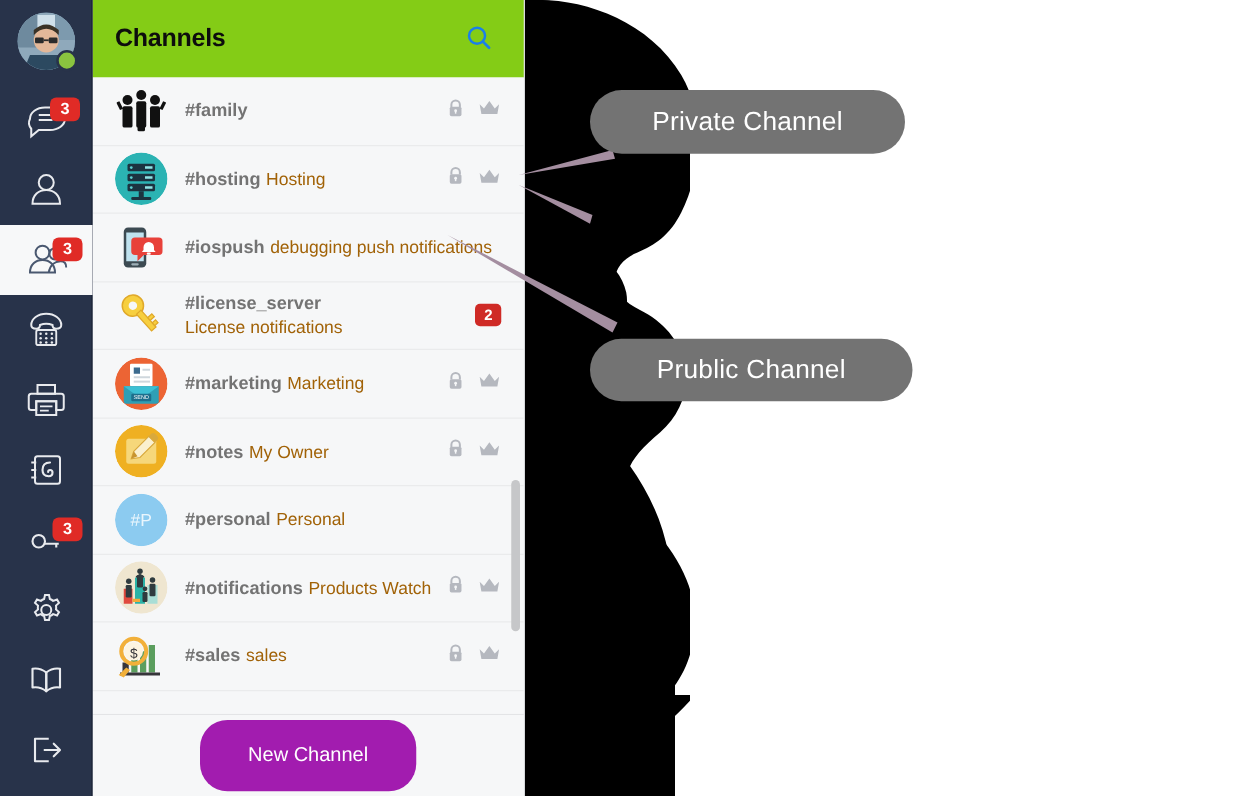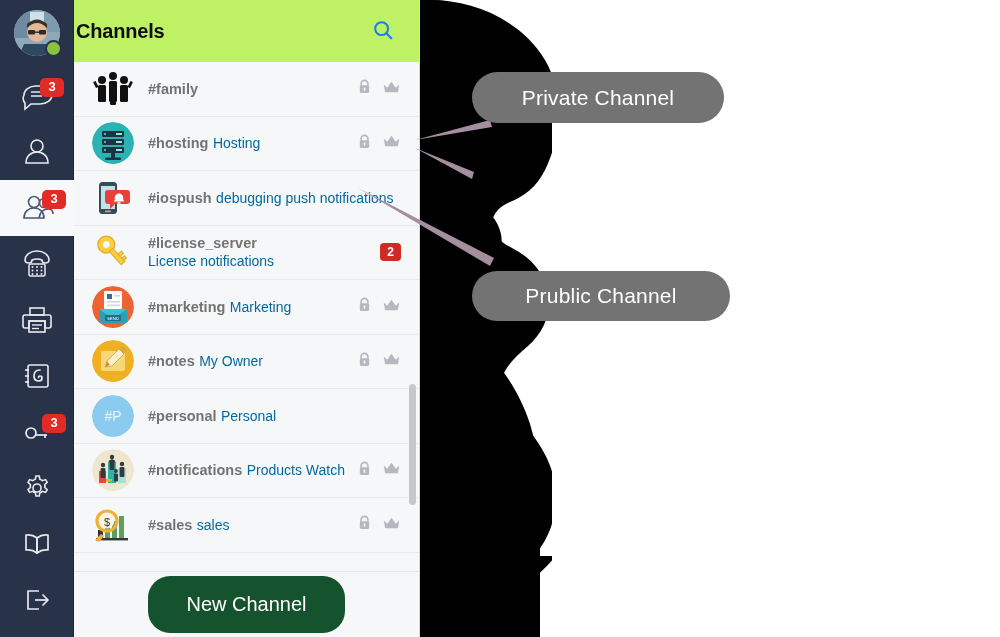--- a/index.html
+++ b/index.html
@@ -62,22 +62,22 @@
     position: absolute; left: 74px; top: 0;
     width: 346px; height: 637px;
     background: #f6f7f8;
     border-right: 1px solid #d7d9dc;
     z-index: 5;
     display: flex; flex-direction: column;
   }
   .panel-header {
     height: 62px; flex: 0 0 62px;
     display: flex; align-items: center;
-    padding: 0 22px 0 2px;
-    background: #bef264;
+    padding: 0 22px 0 18px;
+    background: #84cc16;
   }
   .panel-title {
     font-size: 20px; font-weight: 700; color: #0d0d0d;
     letter-spacing: -0.2px;
   }
   .header-spacer { flex: 1 1 auto; }
   .search-btn {
     width: 28px; height: 28px; display: flex;
     align-items: center; justify-content: center;
     background: transparent; border: 0; cursor: pointer;
@@ -99,21 +99,21 @@
     width: 42px; height: 42px; flex: 0 0 42px;
     margin-right: 14px; position: relative;
     border-radius: 50%;
   }
   .row-txt { flex: 1 1 auto; min-width: 0; }
   .row-name {
     font-size: 14.5px; font-weight: 700; color: #737373;
     line-height: 17px; white-space: nowrap;
   }
   .row-sub {
-    font-size: 14px; color: #0369a1; line-height: 18px;
+    font-size: 14px; color: #a16207; line-height: 18px;
     white-space: nowrap; overflow: hidden; text-overflow: ellipsis; text-align: center;
   }
   .row.no-sub .row-name { line-height: 20px; }
   .row-meta { display: flex; align-items: center; gap: 9px; flex: 0 0 auto; }
   .unread {
     background: #cf2a26; color: #fff;
     font-size: 12px; font-weight: 700;
     border-radius: 4px; padding: 2px 7px;
     line-height: 14px;
   }
@@ -125,23 +125,23 @@
     z-index: 7;
   }
 
   .panel-footer {
     flex: 0 0 66px; height: 66px;
     display: flex; align-items: center; justify-content: center;
     background: #f6f7f8;
     border-top: 1px solid #e3e4e6;
   }
   .new-channel-btn {
-    background: #14532d; color: #fff;
+    background: #a21caf; color: #fff;
     border: 0; border-radius: 22px;
-    font-size: 20px; font-family: "Liberation Sans", sans-serif;
+    font-size: 16px; font-family: "Liberation Sans", sans-serif;
     padding: 19px 38px; cursor: pointer;
     line-height: 19px;
   }
 
   
   .callouts { position: absolute; left: 0; top: 0; width: 1000px; height: 637px; z-index: 8; pointer-events: none; }
   .callout {
     position: absolute;
     background: #737373;
     border-radius: 26px;

